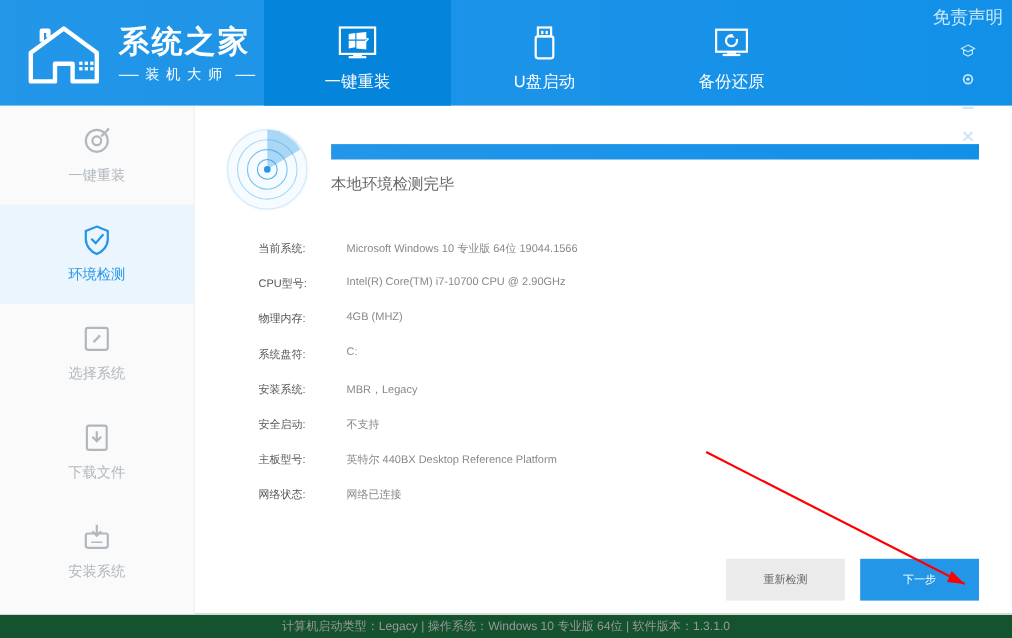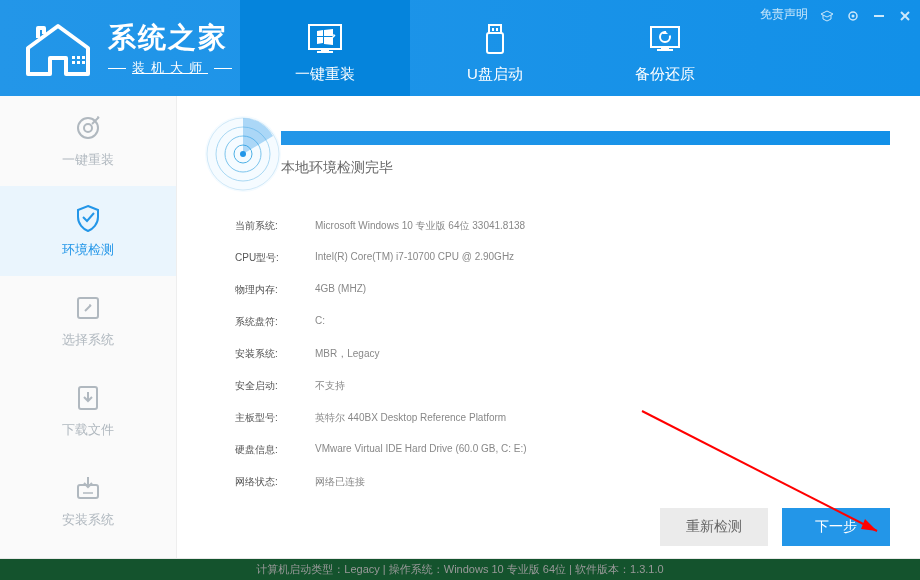--- a/index.html
+++ b/index.html
@@ -5,52 +5,52 @@
     * { margin: 0; padding: 0; box-sizing: border-box; font-family: "Microsoft YaHei", sans-serif; }
     body { width: 920px; height: 580px; background: #fff; overflow: hidden; position: relative; }
     
     .header { height: 96px; background: linear-gradient(90deg, #2396e8 0%, #1290e8 100%); display: flex; align-items: center; position: relative; }
     .logo-area { display: flex; align-items: center; padding-left: 18px; width: 240px; }
     .logo-icon { width: 80px; height: 60px; }
     .logo-text { margin-left: 10px; color: #fff; }
     .logo-title { font-size: 28px; font-weight: bold; letter-spacing: 2px; }
     .logo-sub { font-size: 13px; letter-spacing: 6px; margin-top: 2px; display: flex; align-items: center; }
     .logo-sub::before, .logo-sub::after { content: ""; width: 18px; height: 1px; background: #fff; display: inline-block; }
-    .logo-sub span { padding: 0 6px; text-decoration: underline; }
+    .logo-sub span { padding: 0 6px; }
     
     .top-tabs { display: flex; height: 100%; }
     .top-tab { width: 170px; display: flex; flex-direction: column; align-items: center; justify-content: center; color: #fff; cursor: pointer; padding-top: 8px; }
     .top-tab.active { background: #0584dc; }
     .top-tab-icon { width: 44px; height: 36px; margin-bottom: 8px; }
     .top-tab-label { font-size: 15px; }
     
-    .win-controls { position: absolute; right: 8px; top: 6px; display: flex; align-items: flex-end; gap: 12px; color: #cce8fb; font-size: 12px; }
+    .win-controls { position: absolute; right: 8px; top: 6px; display: flex; align-items: center; gap: 12px; color: #cce8fb; font-size: 16px; flex-direction: column; }
     .win-controls span, .win-controls svg { cursor: pointer; }
     
     .body-area { display: flex; height: 462px; }
     .sidebar { width: 177px; background: #fafafa; border-right: 1px solid #eee; }
     .side-item { height: 90px; display: flex; flex-direction: column; align-items: center; justify-content: center; color: #b0b8bf; cursor: pointer; gap: 8px; }
     .side-item.active { background: #eaf5fd; color: #2396e8; }
     .side-icon { width: 30px; height: 30px; }
     .side-label { font-size: 13px; }
     
     .main { flex: 1; padding: 20px 30px 10px 28px; position: relative; }
-    .scan-row { display: flex; align-items: center; margin-bottom: 8px; }
+    .scan-row { display: flex; align-items: center; gap: 20px; margin-bottom: 8px; }
     .radar { width: 76px; height: 76px; border-radius: 50%; position: relative; flex-shrink: 0; background: #f5fbff; }
     .progress-area { flex: 1; }
     .progress-bar { height: 14px; background: linear-gradient(90deg, #2396e8, #1290e8); width: 100%; margin-bottom: 14px; }
     .progress-text { font-size: 14px; color: #666; }
     
     .info-table { margin-top: 18px; margin-left: 30px; }
     .info-row { display: flex; padding: 9px 0; font-size: 10px; }
     .info-label { width: 70px; color: #555; text-align: justify; }
     .info-value { color: #888; margin-left: 10px; }
     
     .btn-row { position: absolute; right: 30px; bottom: 12px; display: flex; gap: 14px; }
-    .btn { width: 108px; height: 38px; display: flex; align-items: center; justify-content: center; font-size: 14px; cursor: pointer; border: none; }
+    .btn { width: 108px; height: 38px; display: flex; align-items: center; justify-content: center; font-size: 10px; cursor: pointer; border: none; }
     .btn-gray { background: #ebebeb; color: #666; }
     .btn-blue { background: #2396e8; color: #fff; }
     
     .arrow { position: absolute; pointer-events: none; }
     
     .footer { height: 22px; background: #14532d; border-top: 1px solid #e8e8e8; display: flex; align-items: center; justify-content: center; font-size: 11px; color: #999; }
   </style>
 </head>
 <body>
 
@@ -178,21 +178,21 @@
       </svg>
       <div class="progress-area">
         <div class="progress-bar"></div>
         <div class="progress-text">本地环境检测完毕</div>
       </div>
     </div>
 
     <div class="info-table">
       <div class="info-row">
           <div class="info-label">当前系统:</div>
-          <div class="info-value">Microsoft Windows 10 专业版 64位 33041.8138</div>
+          <div class="info-value">Microsoft Windows 10 专业版 64位 19044.1566</div>
         </div>
       <div class="info-row">
           <div class="info-label">CPU型号:</div>
           <div class="info-value">Intel(R) Core(TM) i7-10700 CPU @ 2.90GHz</div>
         </div>
       <div class="info-row">
           <div class="info-label">物理内存:</div>
           <div class="info-value">4GB (MHZ)</div>
         </div>
       <div class="info-row">
@@ -203,24 +203,20 @@
           <div class="info-label">安装系统:</div>
           <div class="info-value">MBR，Legacy</div>
         </div>
       <div class="info-row">
           <div class="info-label">安全启动:</div>
           <div class="info-value">不支持</div>
         </div>
       <div class="info-row">
           <div class="info-label">主板型号:</div>
           <div class="info-value">英特尔 440BX Desktop Reference Platform</div>
-        </div>
-      <div class="info-row">
-          <div class="info-label">硬盘信息:</div>
-          <div class="info-value">VMware Virtual IDE Hard Drive  (60.0 GB, C: E:)</div>
         </div>
       <div class="info-row">
           <div class="info-label">网络状态:</div>
           <div class="info-value">网络已连接</div>
         </div>
     </div>
 
     <div class="btn-row">
       <button class="btn btn-gray">重新检测</button>
       <button class="btn btn-blue">下一步</button>

